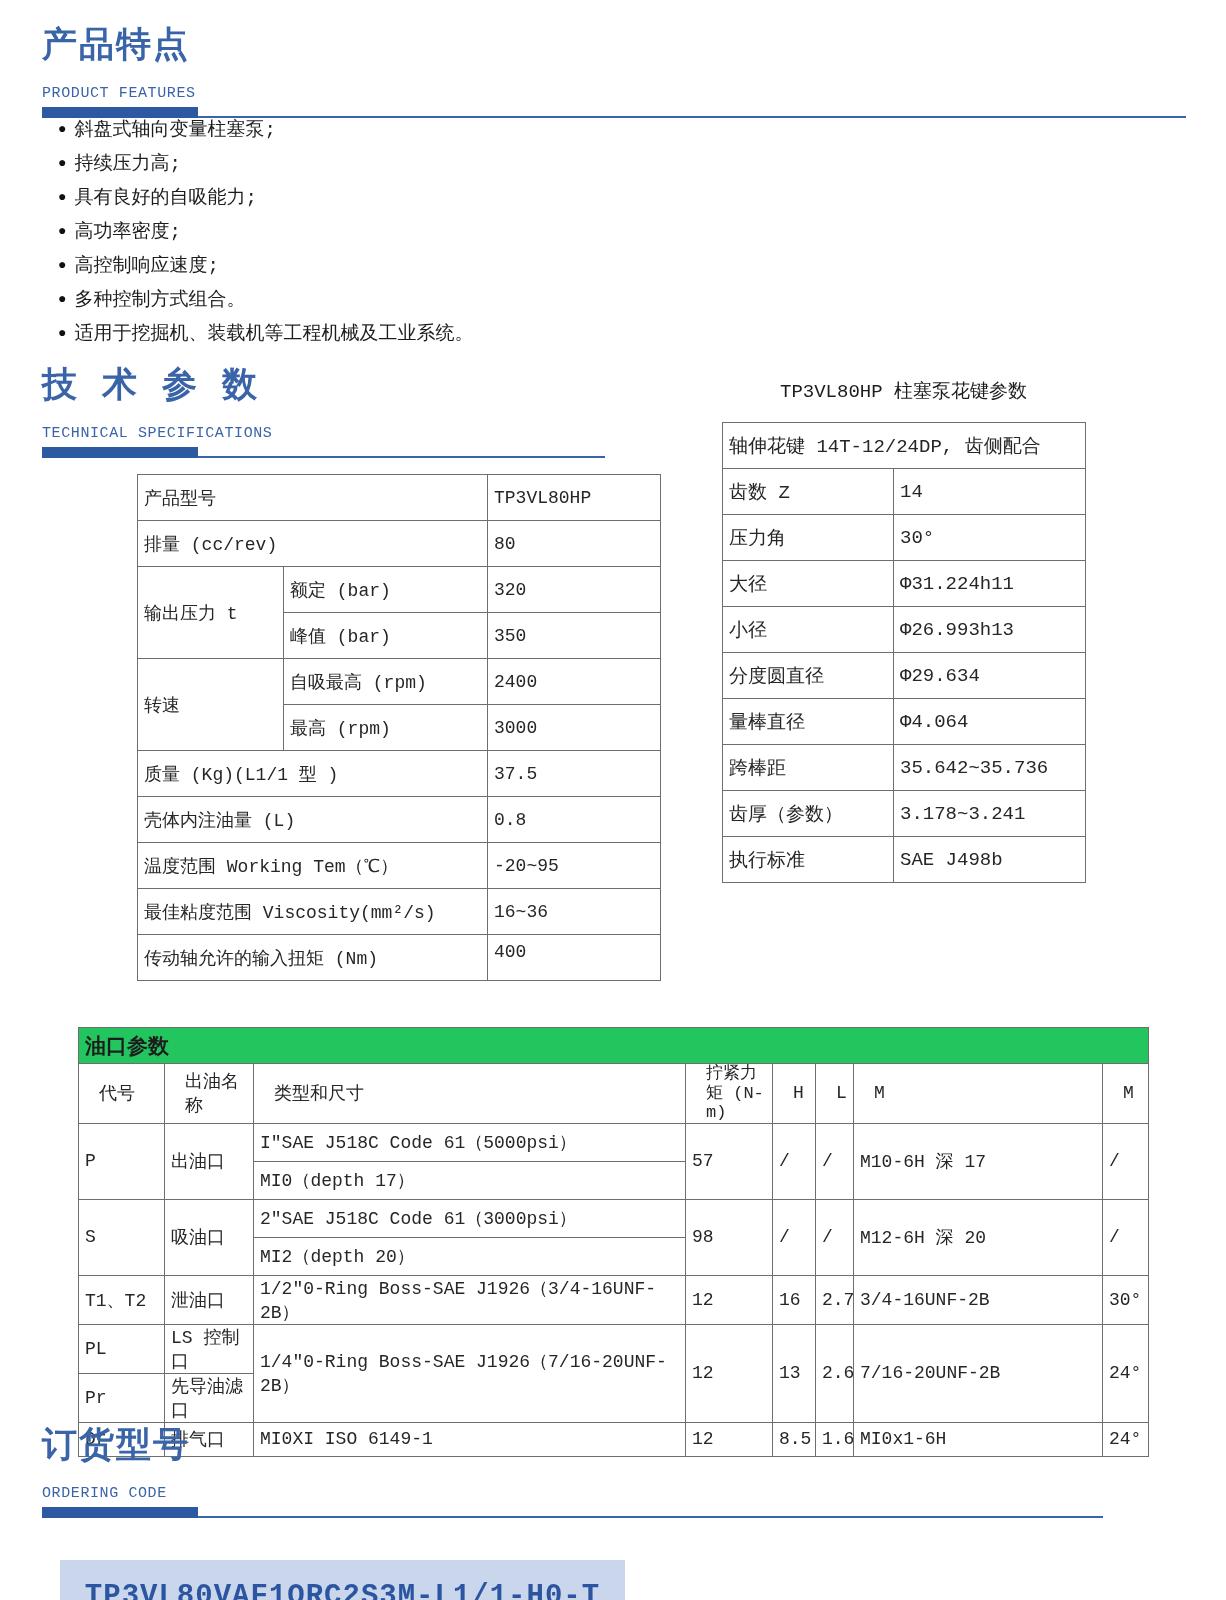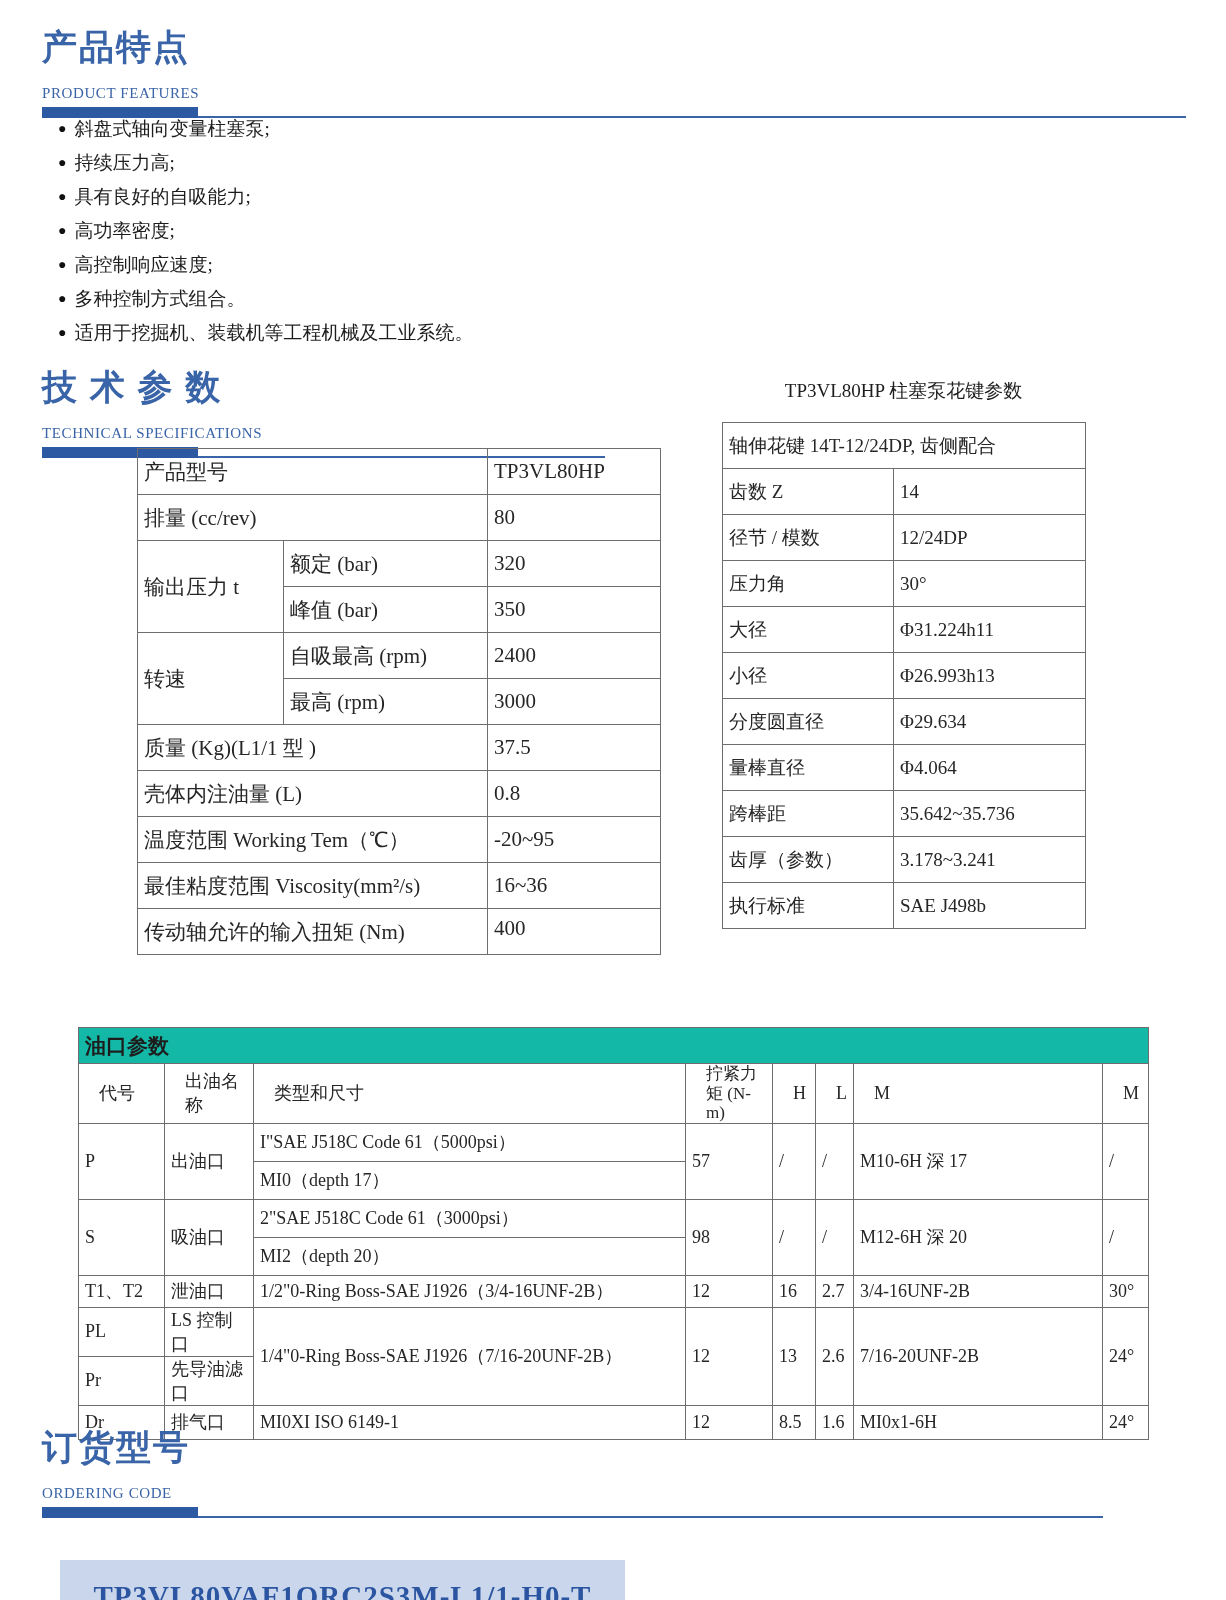--- a/index.html
+++ b/index.html
@@ -1,43 +1,43 @@
 <!DOCTYPE html>
 <html><head>
 <meta charset="utf-8">
 <style>
   * { margin:0; padding:0; box-sizing:border-box; }
   html,body { background:#ffffff; }
   .page {
     position:relative; width:1226px; height:1600px; background:#ffffff;
-    font-family:Liberation Serif, serif; color:#262626; overflow:hidden;
+    font-family:Liberation Mono, monospace; color:#262626; overflow:hidden;
   }
   
   .sec { position:absolute; left:42px; }
   .sec .zh { color:#3a64a8; font-size:35px; font-weight:600; letter-spacing:2px; line-height:1.12; }
   .sec .en { color:#3a64a8; font-size:15px; font-weight:500; letter-spacing:0.6px; margin-top:18px; }
   .rule { display:flex; align-items:flex-end; margin-top:5px; }
   .rule .bar { display:inline-block; width:156px; height:11px; background:#2d59a3; }
   .rule .line { display:inline-block; height:2px; background:#3a64a8; }
   
   .bullets { position:absolute; left:58px; top:112px; list-style:none; }
   .bullets li { display:flex; align-items:center; height:34px; font-size:19px; color:#1d1d1d; }
   .bullets .dot { font-size:14px; margin-right:8px; color:#111; line-height:1; }
   
   table.tbl { position:absolute; border-collapse:collapse; table-layout:fixed; color:#262626; }
   table.tbl td { border:1px solid #6e6e6e; vertical-align:middle; padding:0 6px; overflow:hidden; }
-  .main-tbl { left:137px; top:448px; width:523px; font-size:21px; }
+  .main-tbl { left:137px; top:474px; width:523px; font-size:18px; }
   .main-tbl tr { height:46px; }
   .main-tbl td.val-top { vertical-align:top; padding-top:7px; }
   .spline-title { position:absolute; left:722px; top:378px; width:363px; text-align:center; font-size:19px; color:#1d1d1d; }
   .spline-tbl { left:722px; top:422px; width:363px; font-size:19px; }
   .spline-tbl tr { height:46px; }
   .port-tbl { left:78px; top:1027px; width:1070px; font-size:18px; }
   .port-tbl tr.band { height:36px; }
-  .port-tbl tr.band td { background:#14b8a6; font-size:21px; font-weight:bold; color:#1d1d1d; }
+  .port-tbl tr.band td { background:#22c55e; font-size:21px; font-weight:bold; color:#1d1d1d; }
   .port-tbl tr.phead { height:50px; }
   .port-tbl tr.phead td { font-size:18px;padding-left:20px; }
   .port-tbl .two-line span { display:block; line-height:1.15; font-size:17px; }
   .port-tbl tr.r-sub { height:38px; }
   .port-tbl tr.r-t { height:32px; }
   .port-tbl tr.r-pl, .port-tbl tr.r-pr { height:37px;padding-left:24px; }
   .port-tbl tr.r-dr { height:34px; }
   
   .order-box {
     position:absolute; left:60px; top:1560px; width:565px; height:72px;
@@ -164,24 +164,20 @@
       </colgroup>
     <tbody>
         <tr>
       <td colspan="2">轴伸花键 14T-12/24DP, 齿侧配合</td>
     </tr>
     <tr>
       <td>齿数 Z</td>
       <td>14</td>
     </tr>
     <tr>
-      <td>径节 / 模数</td>
-      <td>12/24DP</td>
-    </tr>
-    <tr>
       <td>压力角</td>
       <td>30°</td>
     </tr>
     <tr>
       <td>大径</td>
       <td>Φ31.224h11</td>
     </tr>
     <tr>
       <td>小径</td>
       <td>Φ26.993h13</td>

